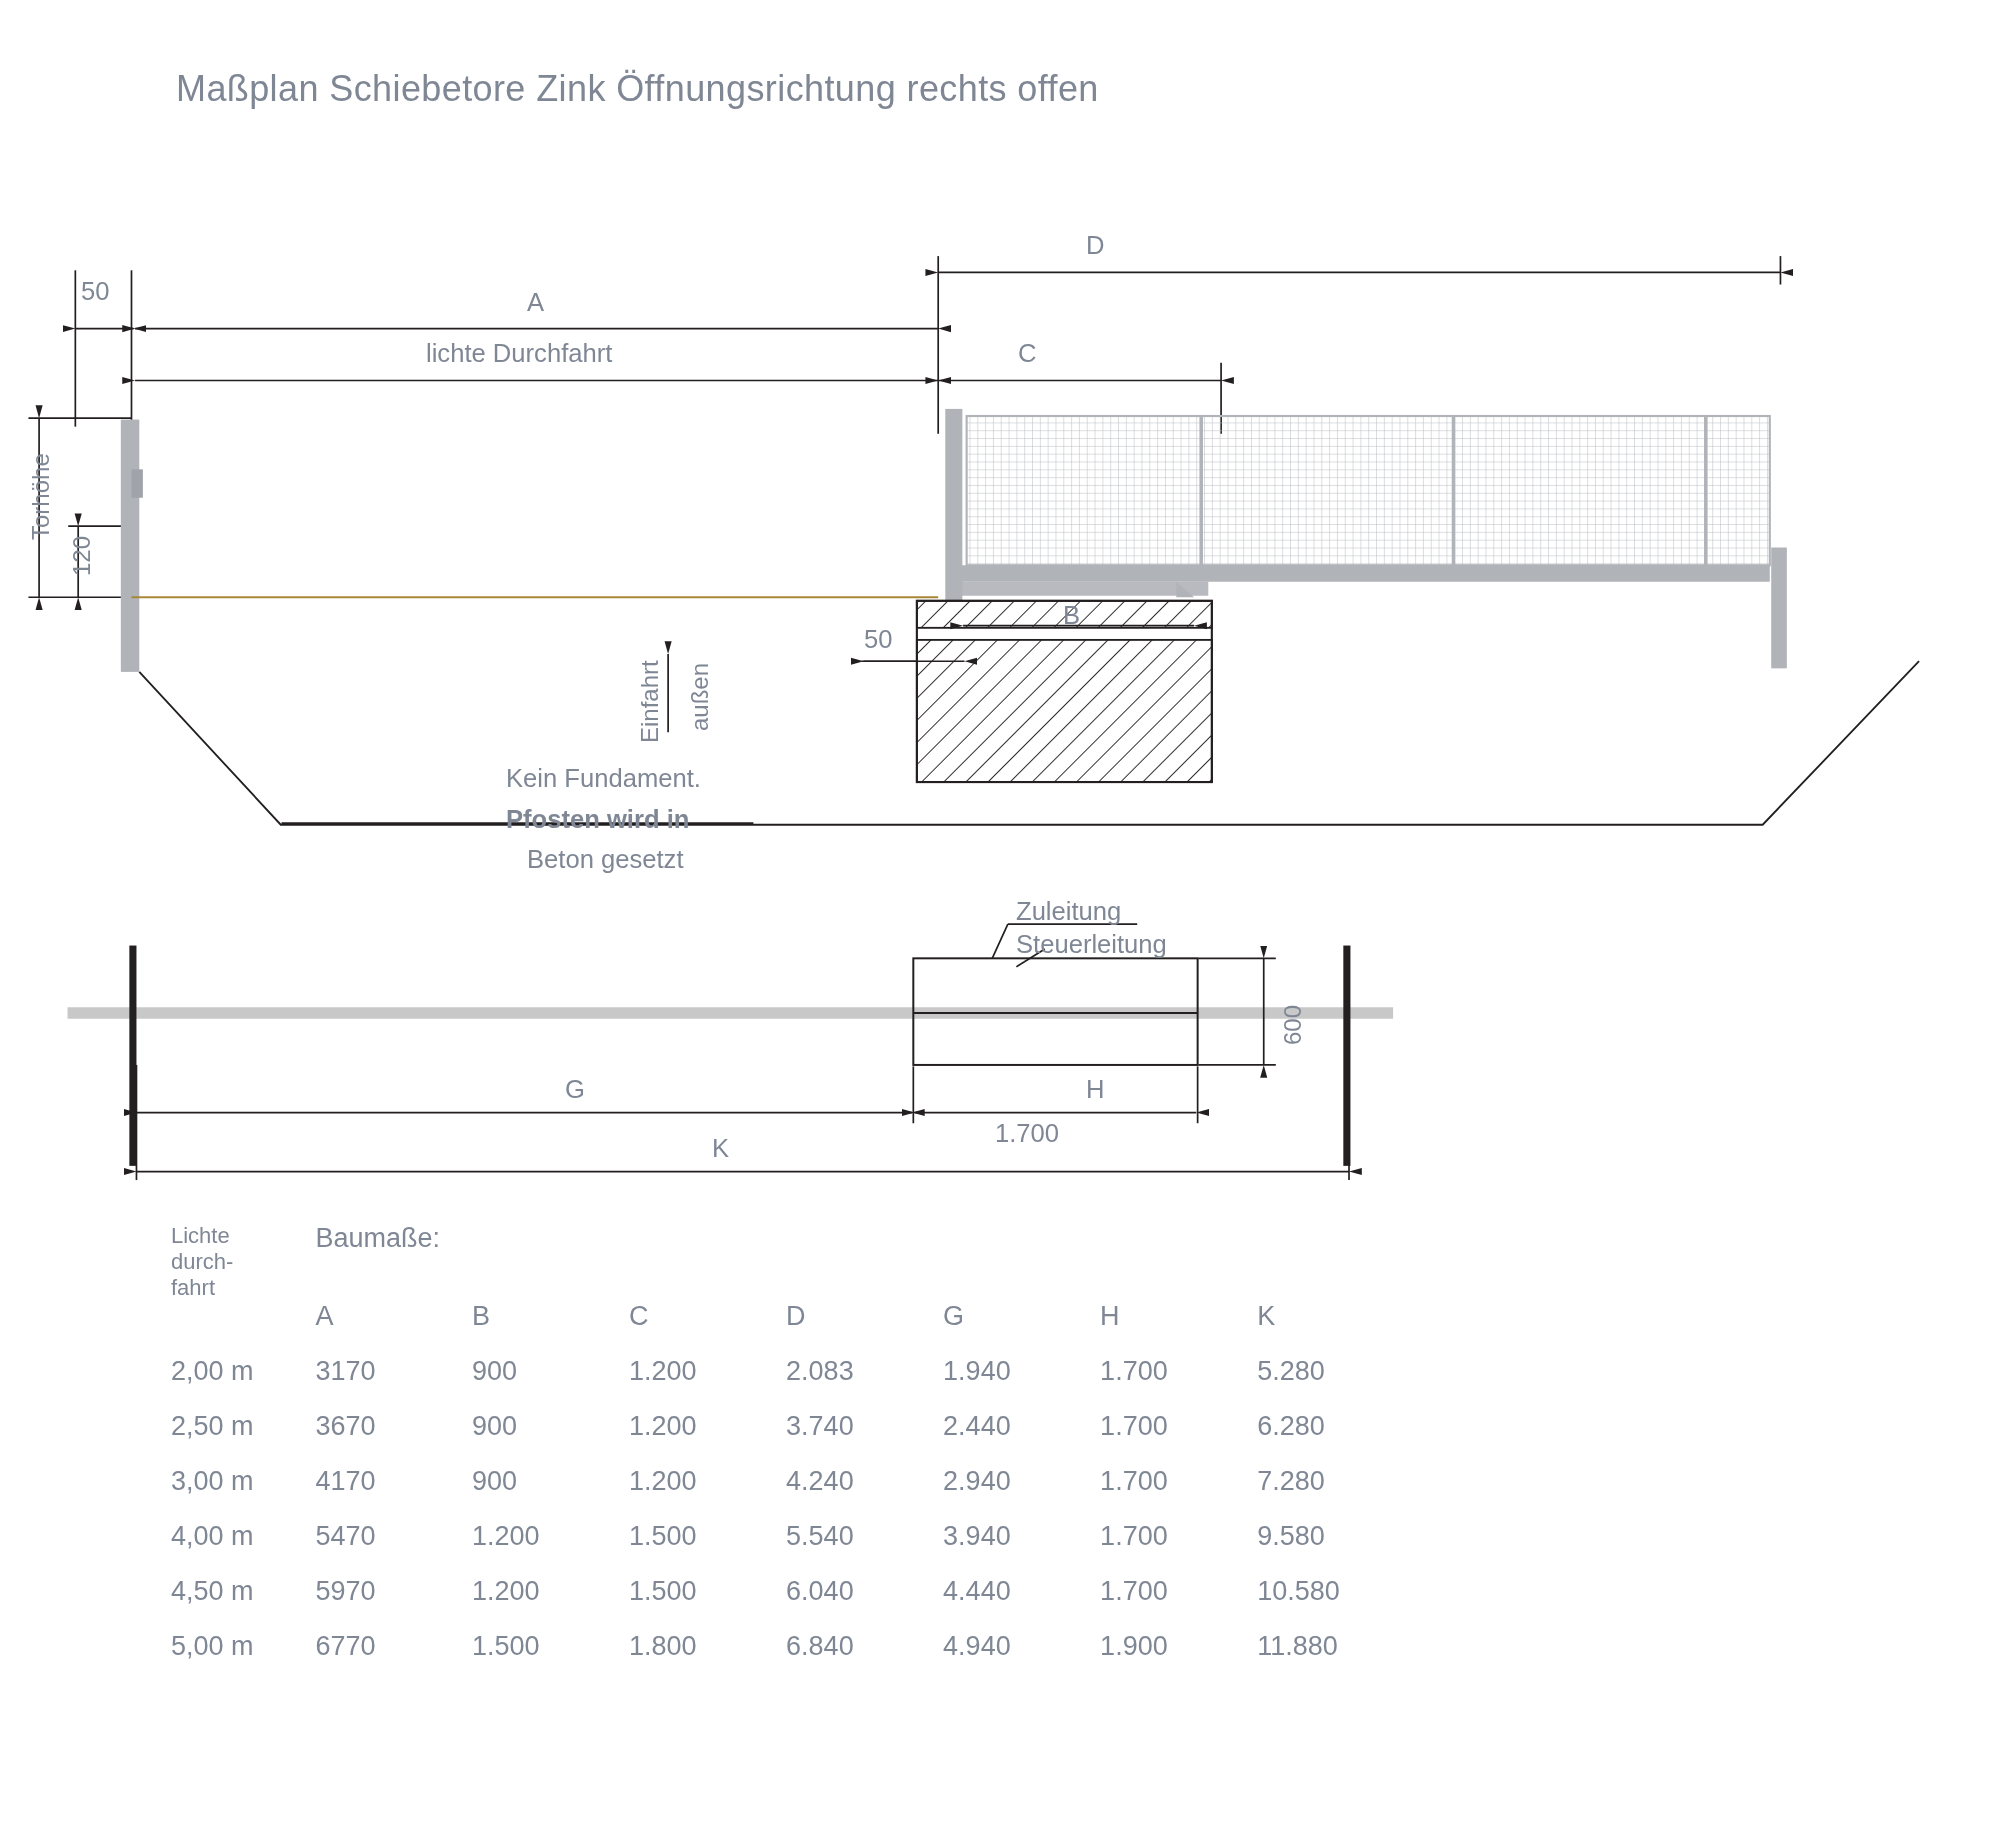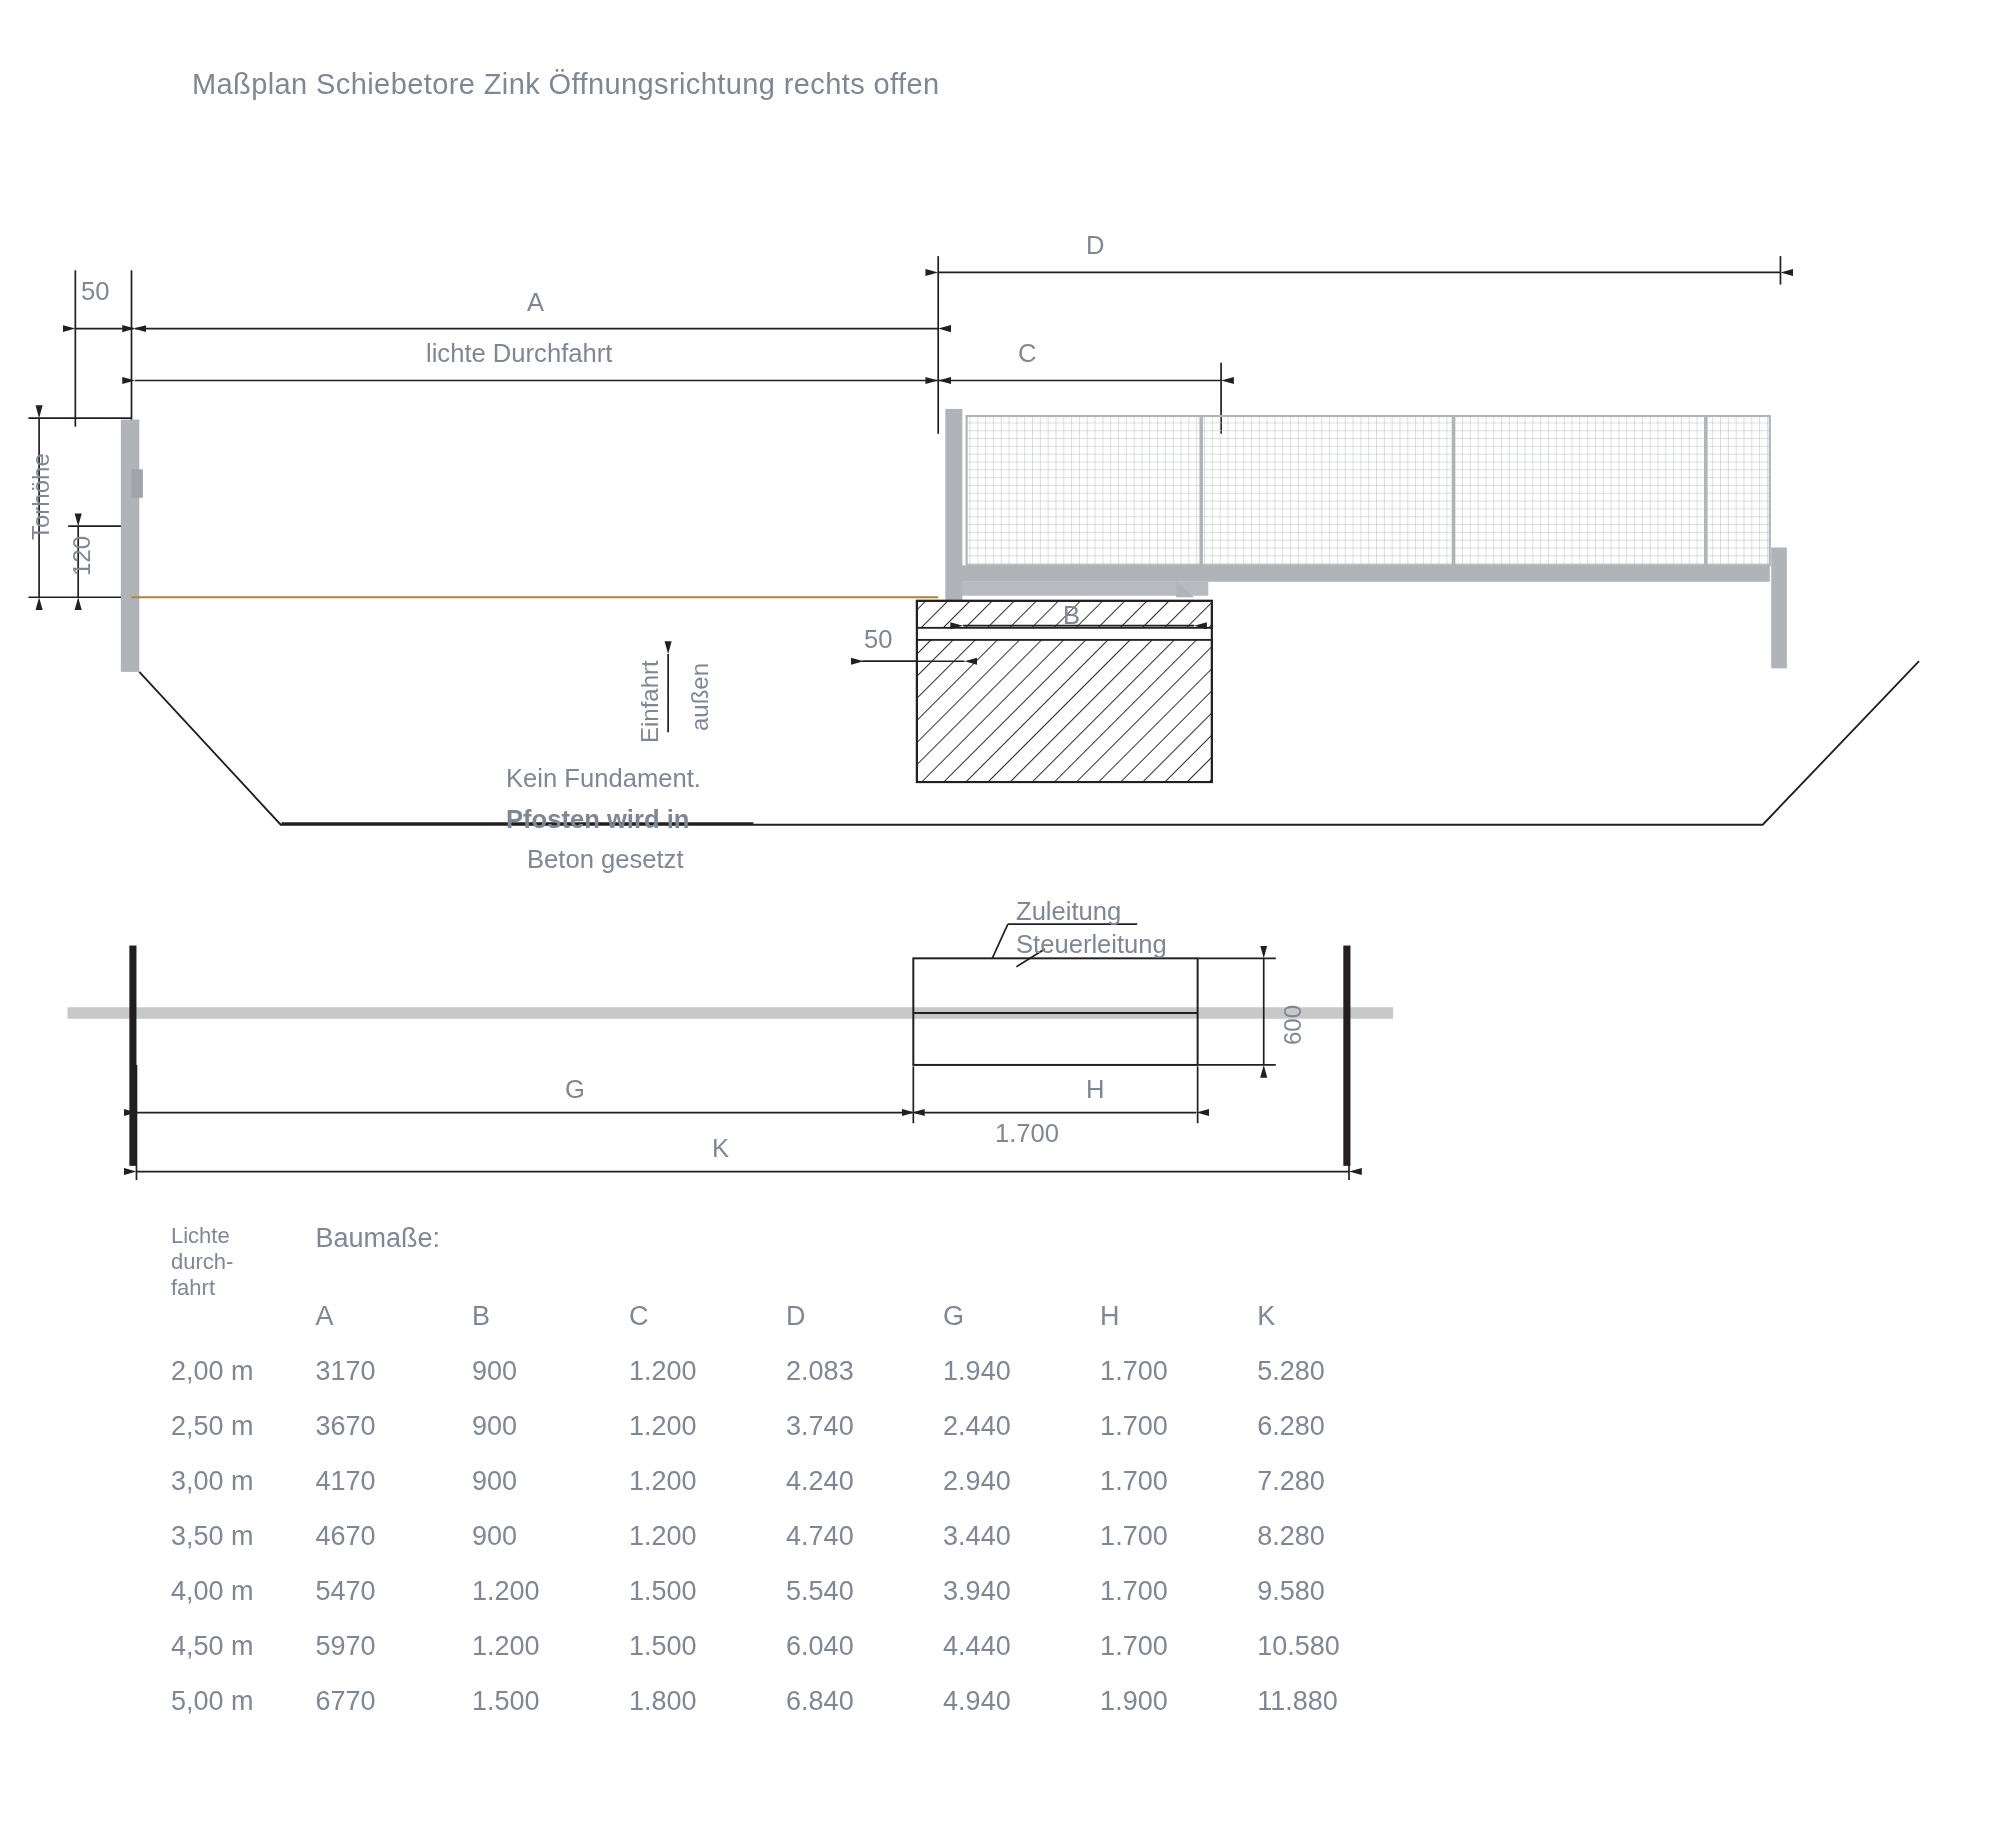--- a/index.html
+++ b/index.html
@@ -18,25 +18,24 @@
   .page {
     position: absolute;
     left: 0; top: 0;
     width: 2015px;
     height: 1847px;
   }
   #title {
     position: absolute;
     left: 176px;
     top: 68px;
-    font-size: 29px;
+    font-size: 36px;
     letter-spacing: 0.4px;
     color: #7f8795;
     white-space: nowrap;
-    margin-left: 16px;
   }
   svg.drawing {
     position: absolute;
     left: 0; top: 0;
     width: 2015px;
     height: 1847px;
   }
   .lbl {
     position: absolute;
     font-size: 25.6px;
@@ -276,30 +275,20 @@
           <td class="col0">3,00 m</td>
           <td class="colx">4170</td>
           <td class="colx">900</td>
           <td class="colx">1.200</td>
           <td class="colx">4.240</td>
           <td class="colx">2.940</td>
           <td class="colx">1.700</td>
           <td class="colx">7.280</td>
         </tr>
         <tr class="rowsp">
-          <td class="col0">3,50 m</td>
-          <td class="colx">4670</td>
-          <td class="colx">900</td>
-          <td class="colx">1.200</td>
-          <td class="colx">4.740</td>
-          <td class="colx">3.440</td>
-          <td class="colx">1.700</td>
-          <td class="colx">8.280</td>
-        </tr>
-        <tr class="rowsp">
           <td class="col0">4,00 m</td>
           <td class="colx">5470</td>
           <td class="colx">1.200</td>
           <td class="colx">1.500</td>
           <td class="colx">5.540</td>
           <td class="colx">3.940</td>
           <td class="colx">1.700</td>
           <td class="colx">9.580</td>
         </tr>
         <tr class="rowsp">

